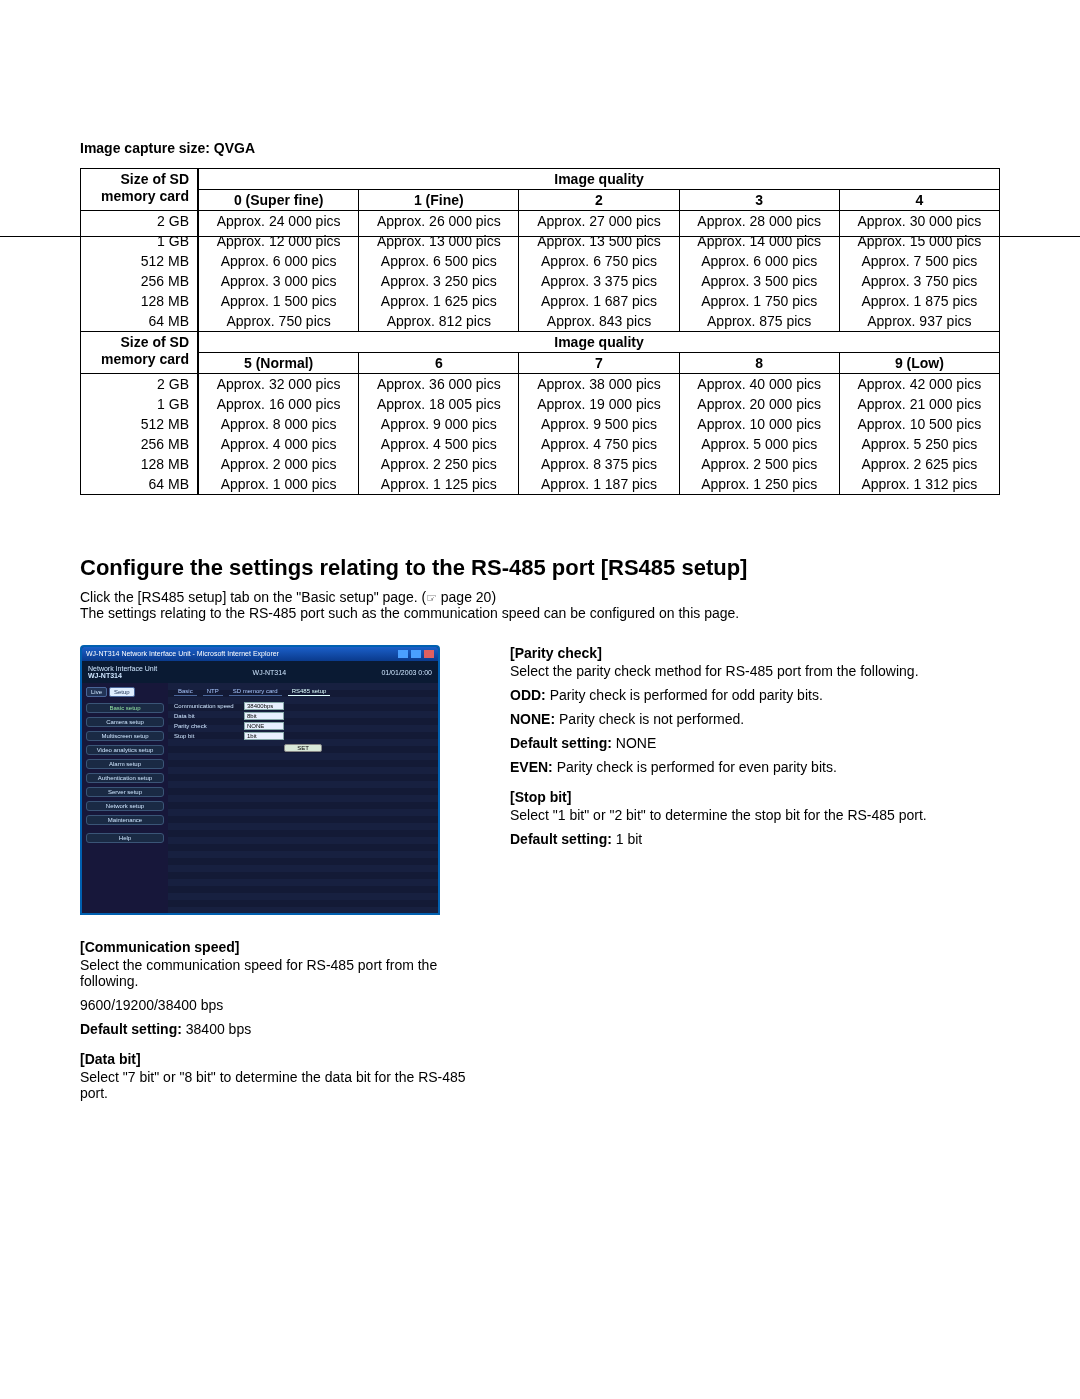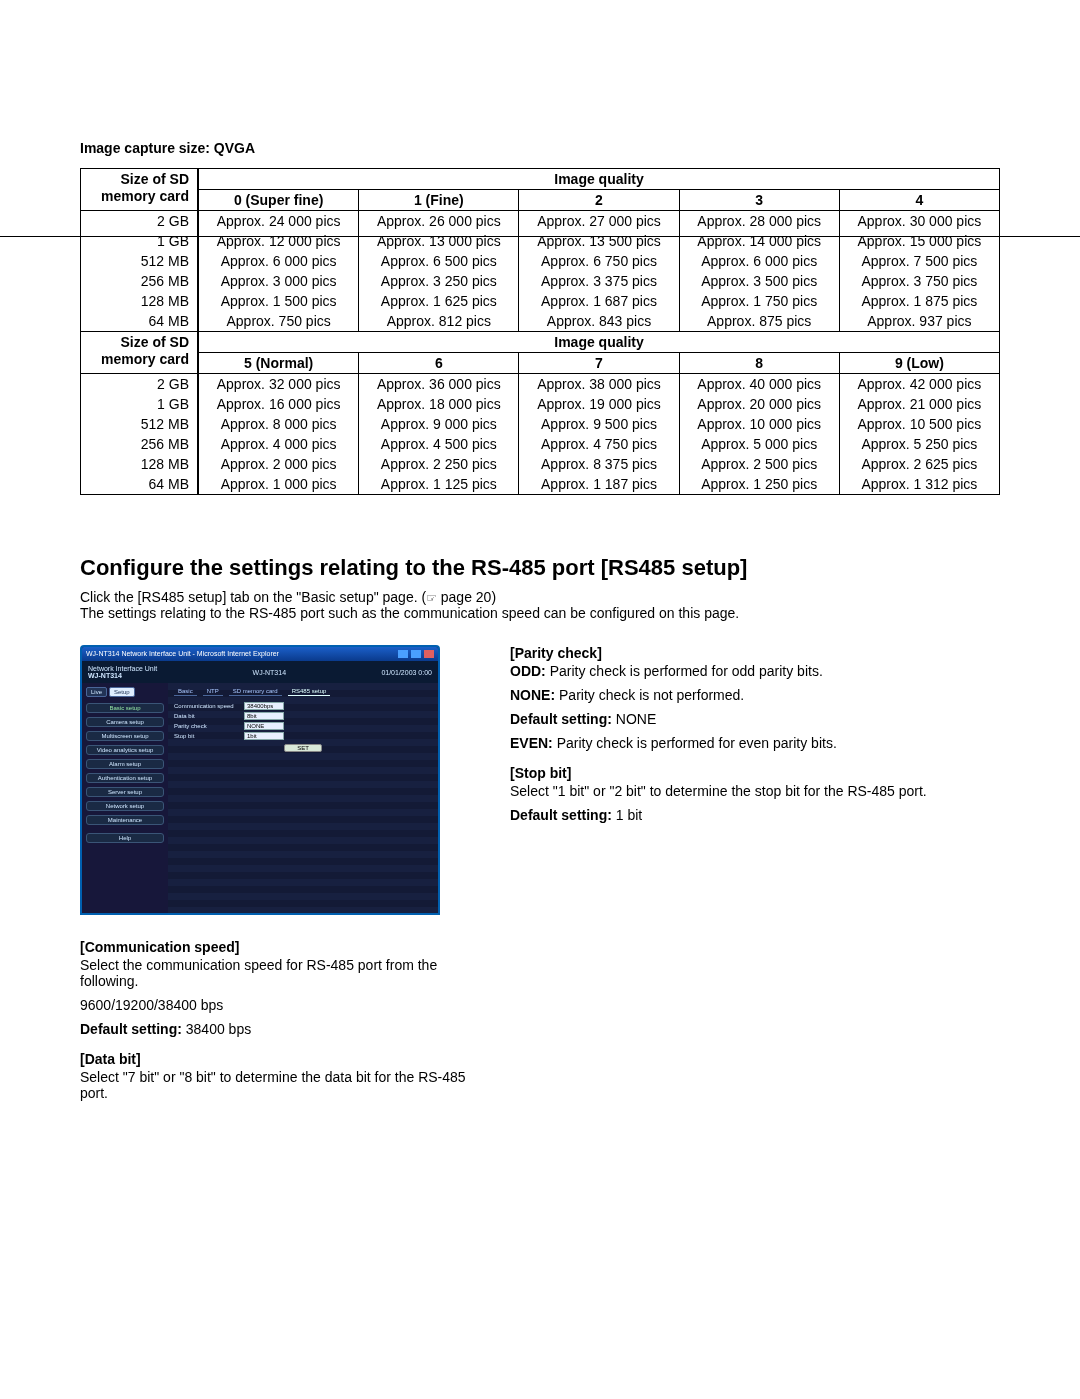--- a/index.html
+++ b/index.html
@@ -287,21 +287,21 @@
           <td class="sizecol">2 GB</td>
           <td class="datacell">Approx. 32 000 pics</td>
           <td class="datacell">Approx. 36 000 pics</td>
           <td class="datacell">Approx. 38 000 pics</td>
           <td class="datacell">Approx. 40 000 pics</td>
           <td class="datacell">Approx. 42 000 pics</td>
         </tr>
     <tr class="noborder">
           <td class="sizecol">1 GB</td>
           <td class="datacell">Approx. 16 000 pics</td>
-          <td class="datacell">Approx. 18 000 pics</td>
+          <td class="datacell">Approx. 18 005 pics</td>
           <td class="datacell">Approx. 19 000 pics</td>
           <td class="datacell">Approx. 20 000 pics</td>
           <td class="datacell">Approx. 21 000 pics</td>
         </tr>
     <tr class="noborder">
           <td class="sizecol">512 MB</td>
           <td class="datacell">Approx. 8 000 pics</td>
           <td class="datacell">Approx. 9 000 pics</td>
           <td class="datacell">Approx. 9 500 pics</td>
           <td class="datacell">Approx. 10 000 pics</td>
@@ -410,20 +410,21 @@
       <p class="para">Select the communication speed for RS-485 port from the following.</p>
       <p class="para">9600/19200/38400 bps</p>
       <p class="para"><b>Default setting:</b><span> 38400 bps</span></p>
 
       <div class="heading-item">[Data bit]</div>
       <p class="para">Select "7 bit" or "8 bit" to determine the data bit for the RS-485 port.</p>
     </div>
 
     <div class="col-right">
       <div class="heading-item" style="margin-top:0;">[Parity check]</div>
+      <p class="para">Select the parity check method for RS-485 port from the following.</p>
       <p class="para"><b>ODD:</b><span> Parity check is performed for odd parity bits.</span></p>
       <p class="para"><b>NONE:</b><span> Parity check is not performed.</span></p>
       <p class="para"><b>Default setting:</b><span> NONE</span></p>
       <p class="para"><b>EVEN:</b><span> Parity check is performed for even parity bits.</span></p>
 
       <div class="heading-item">[Stop bit]</div>
       <p class="para">Select "1 bit" or "2 bit" to determine the stop bit for the RS-485 port.</p>
       <p class="para"><b>Default setting:</b><span> 1 bit</span></p>
     </div>
   </div>

